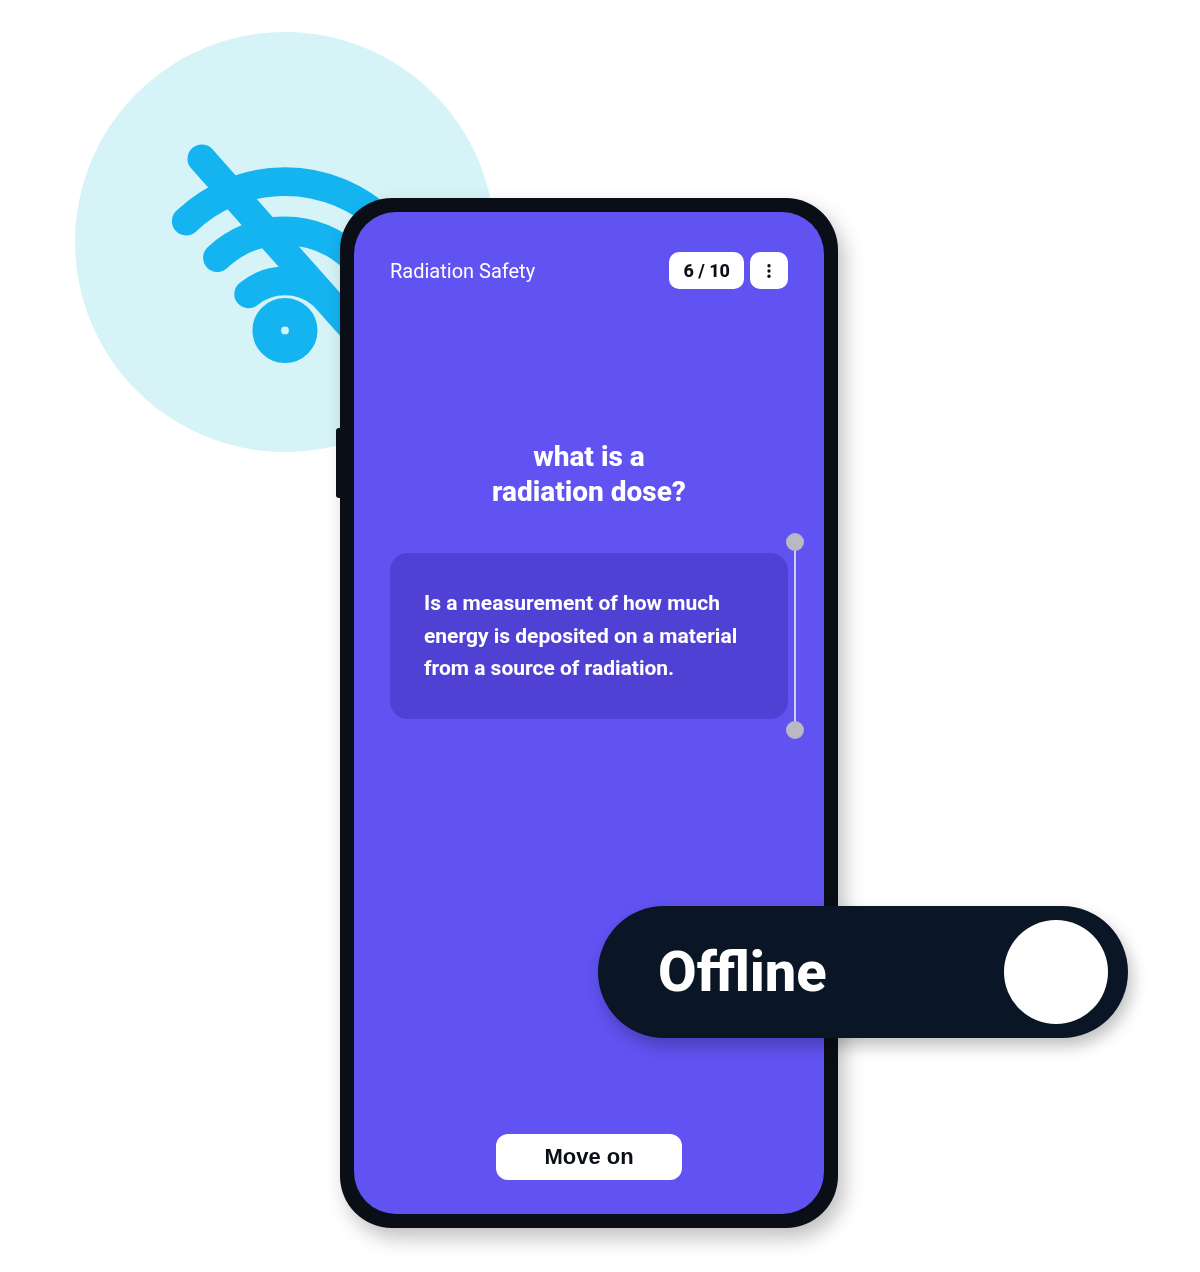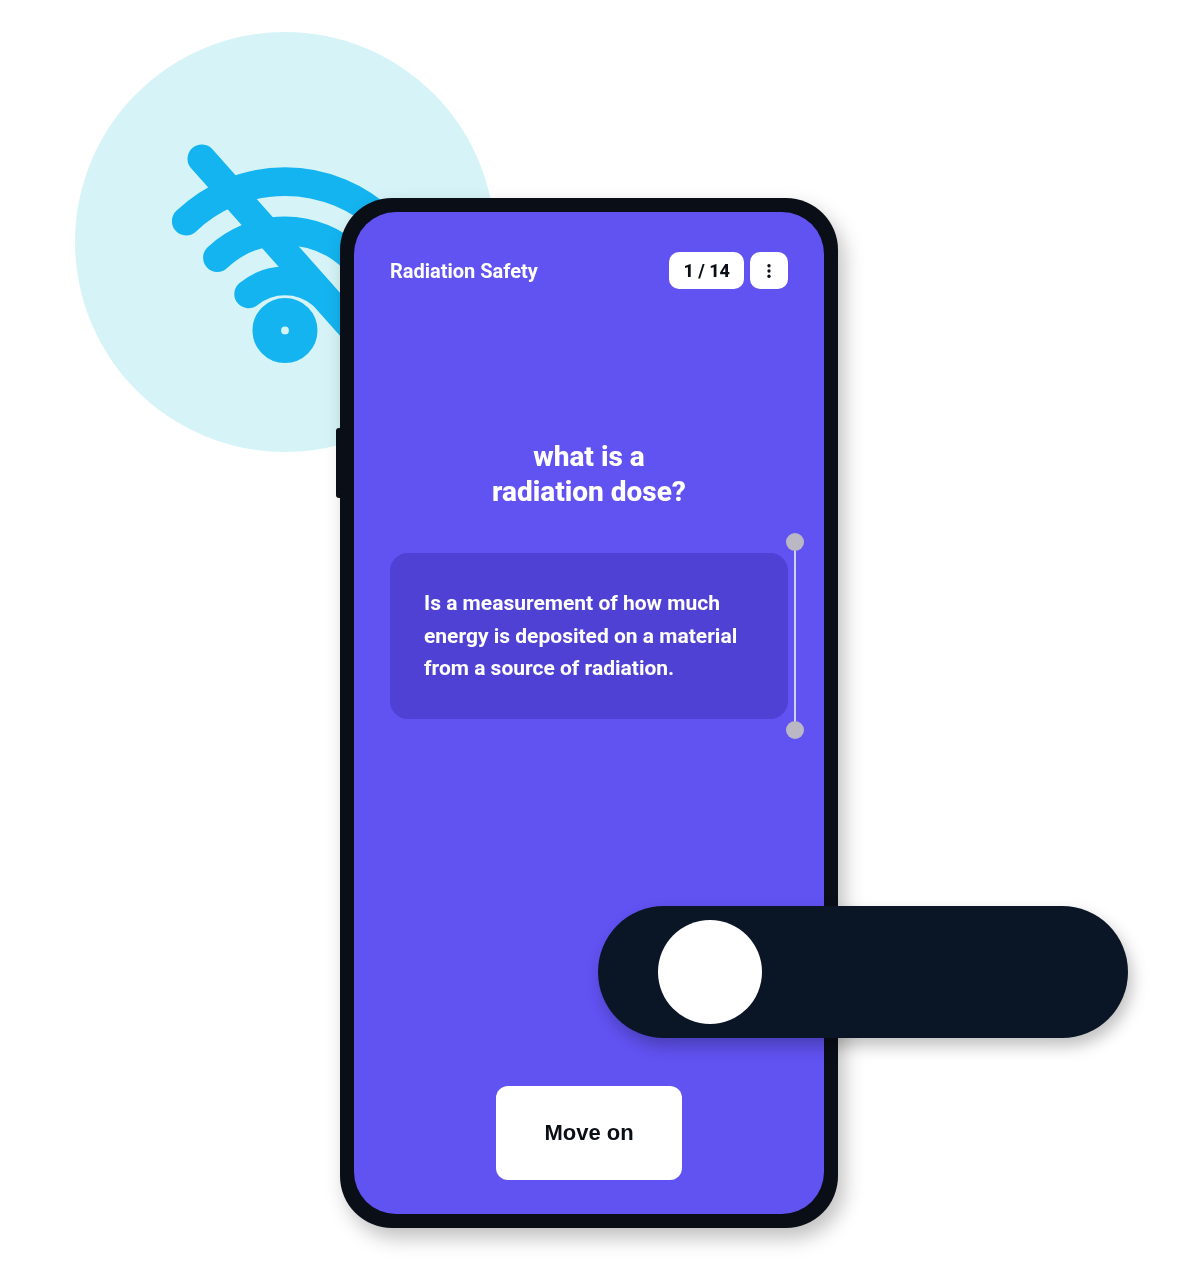--- a/index.html
+++ b/index.html
@@ -54,21 +54,21 @@
     display: flex;
     flex-direction: column;
   }
   .app-header {
     display: flex;
     justify-content: space-between;
     align-items: center;
   }
   .app-title {
     color: #fff;
-    font-weight: 700;
+    font-weight: 400;
     font-size: 20px;
   }
   .header-right {
     display: flex;
     gap: 6px;
   }
   .counter-pill {
     background: #fff;
     color: #0a0e17;
     font-weight: 800;
@@ -130,21 +130,21 @@
   .handle-dot.bot { bottom: -20px; }
   .spacer { flex: 1; }
   .move-btn {
     align-self: center;
     background: #fff;
     color: #0a0e17;
     font-weight: 800;
     font-size: 22px;
     border: none;
     border-radius: 12px;
-    padding: 34px 48px;
+    padding: 10px 48px;
     cursor: pointer;
     margin-top: 36px;
   }
   .offline-pill {
     position: absolute;
     left: 598px;
     top: 906px;
     width: 530px;
     height: 132px;
     background: #0a1626;
@@ -182,21 +182,21 @@
     </g>
   </svg>
 </div>
 
 <div class="phone">
   <div class="phone-bump"></div>
   <div class="screen">
     <div class="app-header">
       <div class="app-title">Radiation Safety</div>
       <div class="header-right">
-        <div class="counter-pill">1 / 14</div>
+        <div class="counter-pill">6 / 10</div>
         <div class="menu-pill">
           <svg viewBox="0 0 24 24">
             <circle cx="12" cy="5" r="2.2" fill="#0a0e17"></circle>
             <circle cx="12" cy="12" r="2.2" fill="#0a0e17"></circle>
             <circle cx="12" cy="19" r="2.2" fill="#0a0e17"></circle>
           </svg>
         </div>
       </div>
     </div>
 
@@ -209,14 +209,15 @@
       <div class="handle-dot bot"></div>
     </div>
 
     <div class="spacer"></div>
 
     <button class="move-btn">Move on</button>
   </div>
 </div>
 
 <div class="offline-pill">
+  <div class="offline-label">Offline</div>
   <div class="offline-knob"></div>
 </div>
 
 </body></html>

